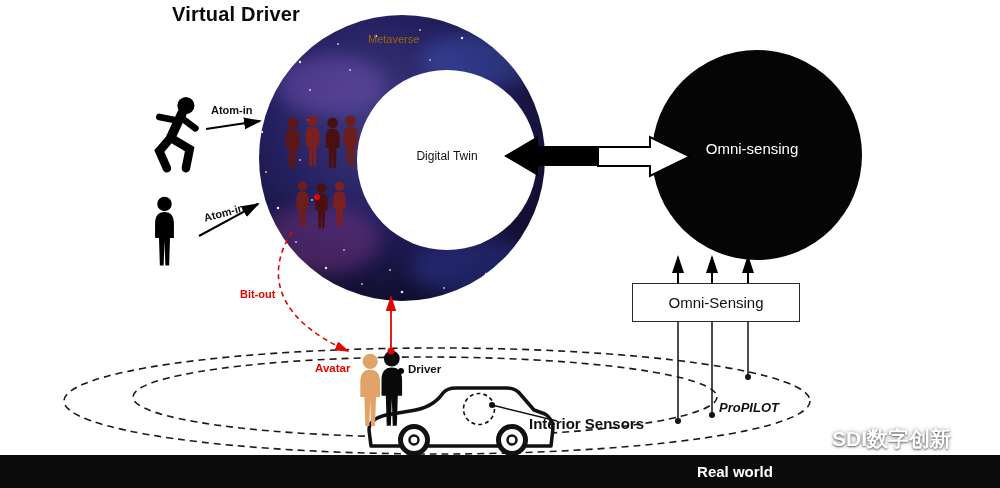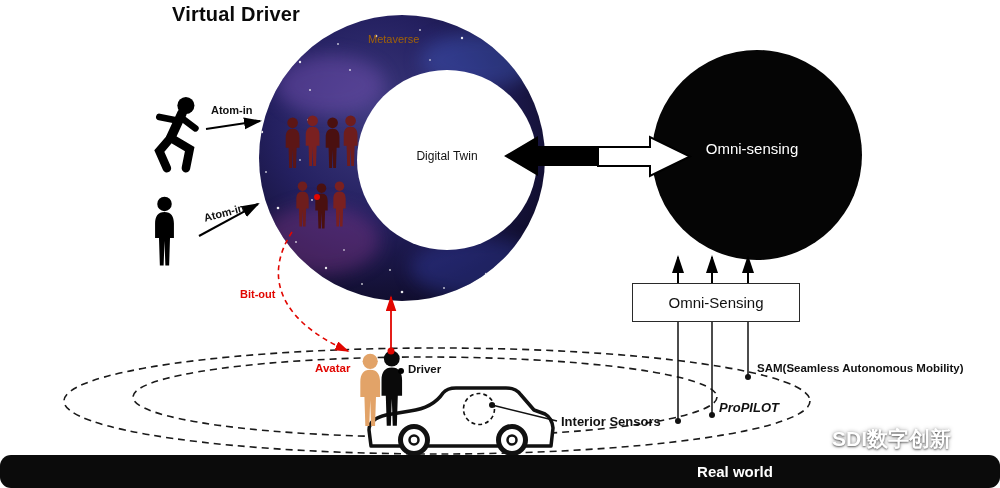--- a/index.html
+++ b/index.html
@@ -15,21 +15,21 @@
   .metaverse-lbl{font-size:11px;font-weight:normal;color:#a16207;}
   .dt-lbl{font-size:12px;font-weight:normal;color:#111;}
   .cloud-lbl{font-size:15px;font-weight:normal;color:#fff;text-align:center;line-height:1.5;}
   .omni-box{
     position:absolute;left:632px;top:283px;width:166px;height:37px;background:#fff;
     border:1.5px solid #2a2a2a;display:flex;align-items:center;justify-content:center;
     font-size:15px;color:#111;
   }
   .wrap2{white-space:normal;width:92px;}
   .realworld-bar{
-    position:absolute;left:0;top:455px;width:1000px;height:33px;background:#0b0b0b;border-radius:11px;
+    position:absolute;left:0;top:455px;width:1000px;height:33px;background:#0b0b0b;
   }
   .realworld-lbl{
     position:absolute;left:73.5%;top:0;transform:translateX(-50%);
     color:#fff;font-weight:bold;font-size:15px;line-height:33px;
   }
   .watermark{
     position:absolute;left:793px;top:424px;display:flex;align-items:center;gap:5px;
     color:#fff;font-size:21px;font-weight:bold;
     text-shadow:0 1px 2px rgba(0,0,0,.55), 0 0 4px rgba(0,0,0,.35);
     z-index:5;
@@ -200,23 +200,22 @@
   <div class="omni-box">
     <span>Omni-Sensing</span>
   </div>
 
   <div class="lbl" style="left:211px;top:104px;">Atom-in</div>
   <div class="lbl rot-atomin" style="left:204px;top:212px;">Atom-in</div>
   <div class="lbl red" style="left:240px;top:288px;">Bit-out</div>
 
   <div class="lbl red" style="left:315px;top:362px;font-size:11.5px;">Avatar</div>
   <div class="lbl" style="left:408px;top:363px;font-size:11.5px;">Driver</div>
-  <div class="lbl" style="left:561px;top:415px;font-size:13px;">Interior Sensors</div>
+  <div class="lbl" style="left:529px;top:415px;font-size:15px;">Interior Sensors</div>
   <div class="lbl" style="left:719px;top:401px;font-size:13px;font-style:italic;">ProPILOT</div>
-  <div class="lbl" style="left:757px;top:362px;font-size:11.5px;">SAM(Seamless Autonomous Mobility)</div>
 
   <div class="realworld-bar">
     <div class="realworld-lbl">Real world</div>
   </div>
 
   <div class="watermark">
     <svg width="34" height="30" viewBox="0 0 34 30">
       <g fill="#fff" stroke="none">
         <path d="M9,9 L10.2,12 L13,13 L10.2,14 L9,17 L7.8,14 L5,13 L7.8,12 Z"></path>
         <path d="M17,3 L18.4,6.6 L22,8 L18.4,9.4 L17,13 L15.6,9.4 L12,8 L15.6,6.6 Z"></path>

